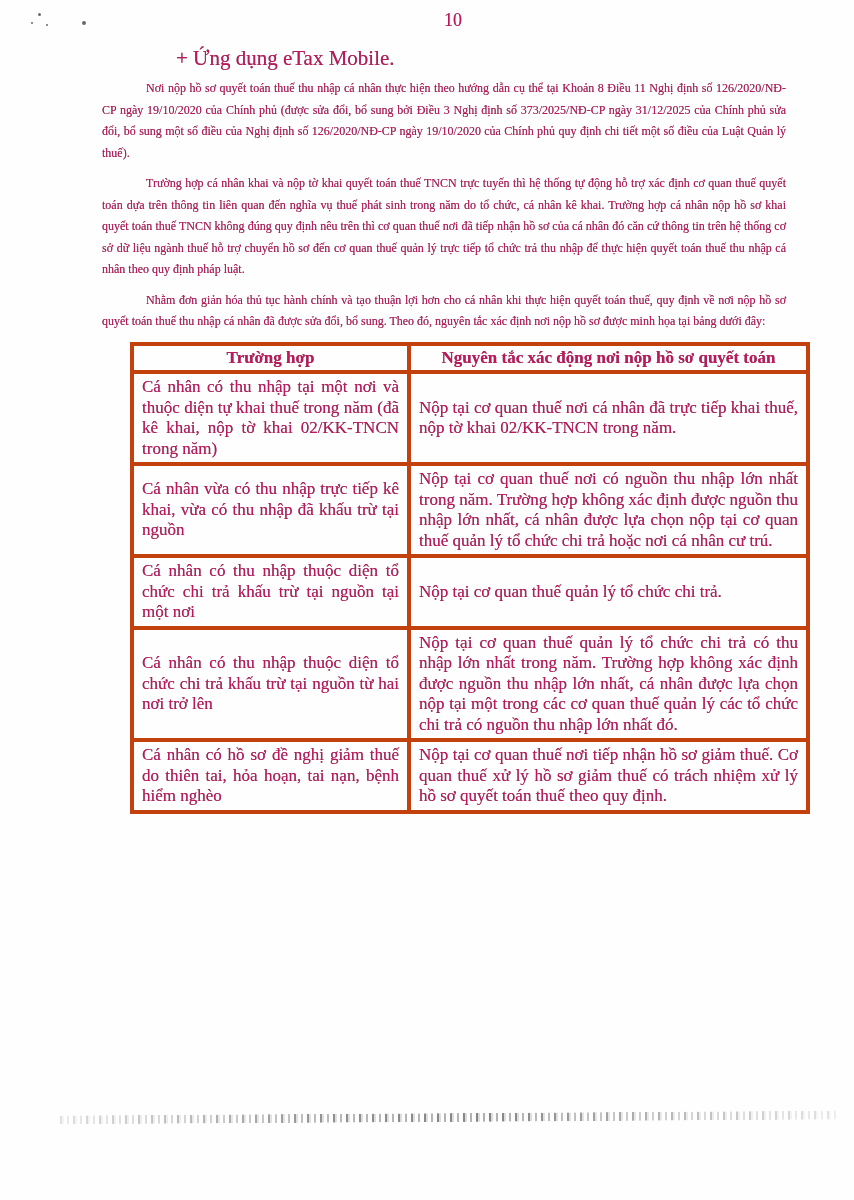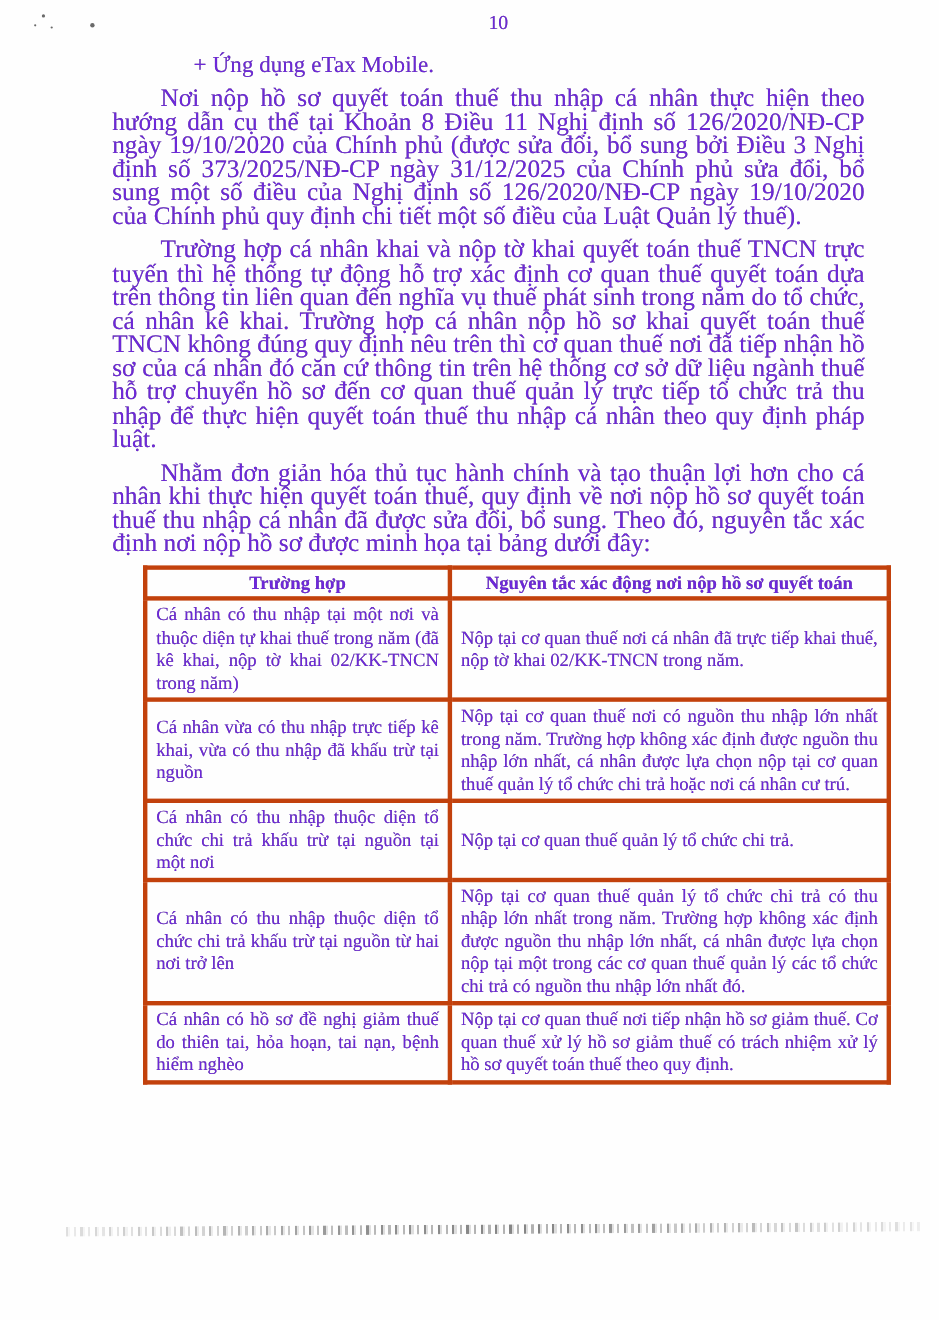--- a/index.html
+++ b/index.html
@@ -7,21 +7,21 @@
     padding: 0;
     background: #ffffff;
   }
   .page {
     position: relative;
     width: 854px;
     height: 1200px;
     background: #fefefe;
     overflow: hidden;
     font-family: "Liberation Serif", "DejaVu Serif", serif;
-    color: #6d28d9;
+    color: #be185d;
   }
   
   .page * {
     text-shadow: 0 0 0.45px rgba(20,20,20,0.55);
   }
 
   .page-number {
     position: absolute;
     top: 10px;
     left: 100px;
@@ -46,21 +46,21 @@
 
   .section-heading {
     padding-left: 74px;
     font-size: 17.5px;
     line-height: 21px;
     font-style: italic;
     margin: 0 0 10px 0;
   }
 
   .para {
-    font-size: 23px;
+    font-size: 12px;
     line-height: 21.5px;
     text-align: justify;
     text-indent: 44px;
     margin: 0 16px 9px 0;
   }
 
   table.decision-table {
     border-collapse: collapse;
     margin-left: 28px;
     margin-top: 4px;

